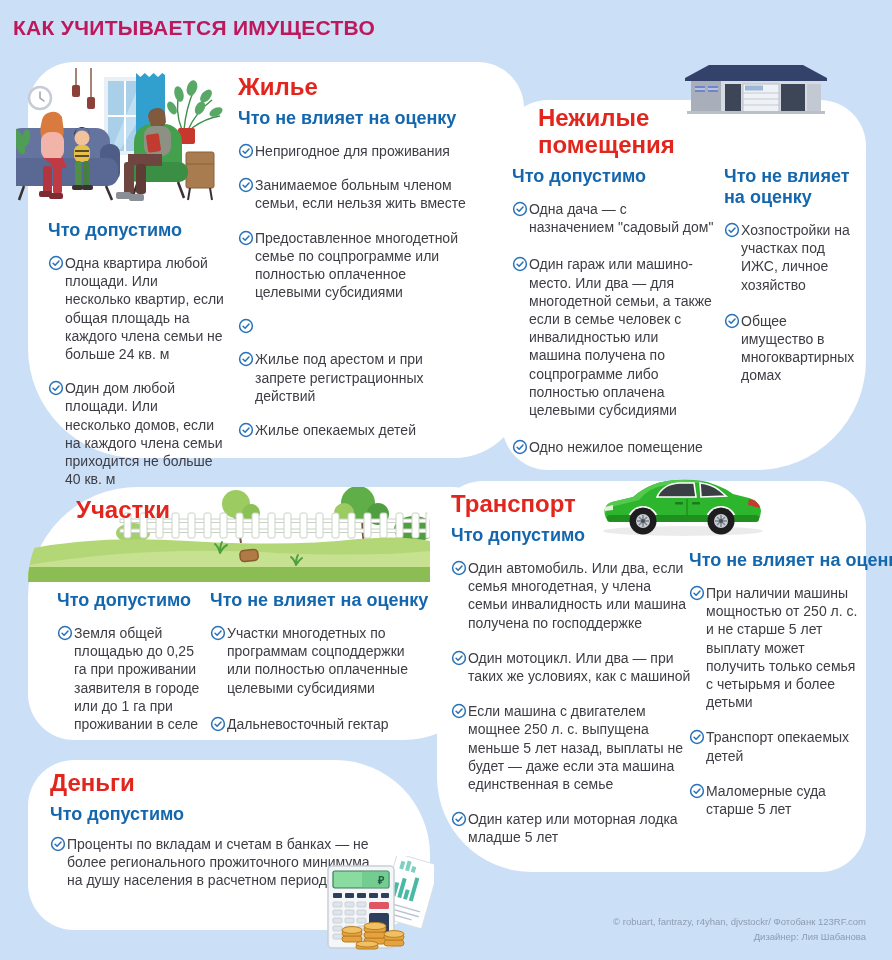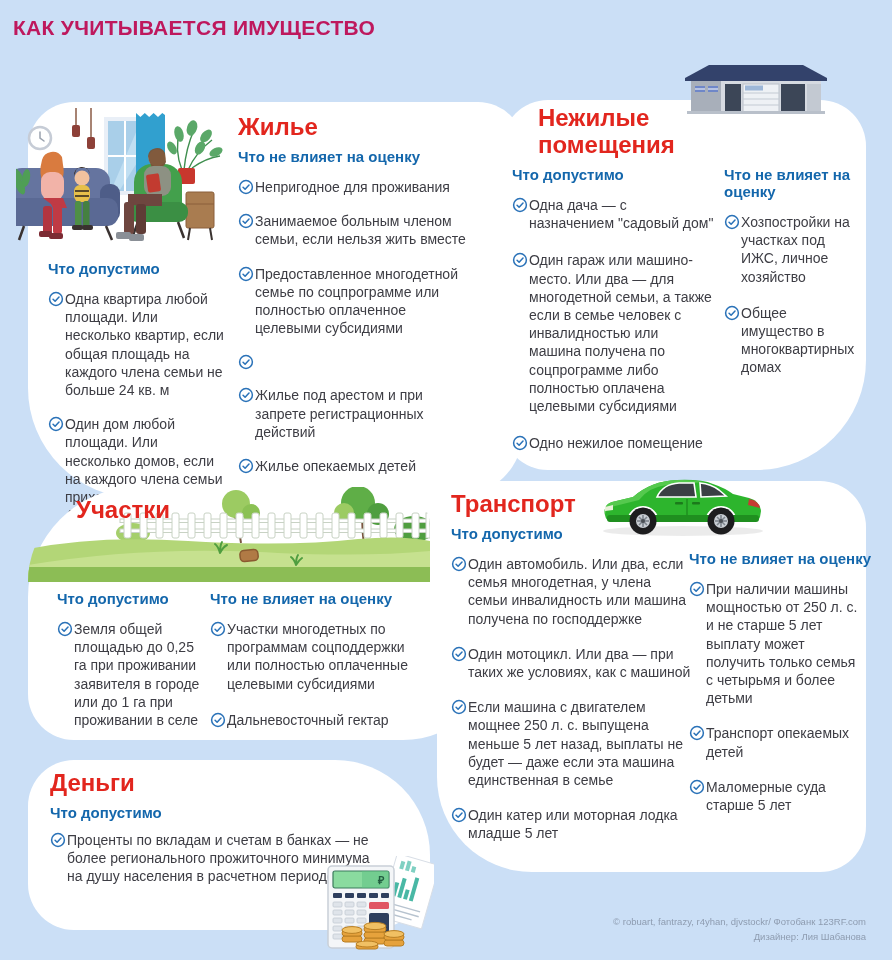--- a/index.html
+++ b/index.html
@@ -7,28 +7,28 @@
     position:relative; width:892px; height:960px;
     background:#cbdff6; overflow:hidden;
     font-family:"Liberation Sans", sans-serif;
     color:#3d3d44;
   }
   .main-title{
     position:absolute; left:13px; top:16px;
     font-size:21px; font-weight:bold; color:#be185d; letter-spacing:.3px;
   }
   .card{ position:absolute; background:#ffffff; }
-  .card-housing{ left:28px; top:62px;  width:496px; height:396px; border-radius:46px 46px 70px 110px;margin-top:40px; }
+  .card-housing{ left:28px; top:62px;  width:496px; height:396px; border-radius:46px 46px 70px 110px; }
   .card-nonres { left:502px; top:100px; width:364px; height:370px; border-radius:46px 46px 110px 46px; }
   .card-plots  { left:28px; top:487px; width:470px; height:253px; border-radius:110px 46px 95px 46px; }
   .card-transport{ left:437px; top:481px; width:429px; height:391px; border-radius:46px 46px 46px 95px; }
   .card-money { left:28px; top:760px; width:402px; height:170px; border-radius:46px 95px 60px 46px; }
   .card-title{ color:#e2261e; font-weight:bold; font-size:24px; line-height:1.12; }
   .col{ position:absolute; }
-  .col-h{ color:#1467ac; font-weight:bold; font-size:15px; margin-bottom:13px; }
+  .col-h{ color:#1467ac; font-weight:bold; font-size:18px; margin-bottom:13px; }
   .nowrap{ white-space:nowrap; }
   .item{ display:flex; gap:1px; margin-bottom:14px; align-items:flex-start; }
   .item .chk{ flex:0 0 auto; width:16px; height:16px; margin-top:1px; color:#2a72b8; }
   .item .txt{ font-size:14px; line-height:1.3; }
   .g16 .item{ margin-bottom:16px; }
   .illus{ position:absolute; }
   .plots-scene{ left:0; top:0; width:402px; height:95px; border-radius:110px 46px 0 0; overflow:hidden; }
   .credits{
     position:absolute; right:26px; top:914px; text-align:right;
     font-size:9.5px; line-height:1.6; color:#8e9cb0;

